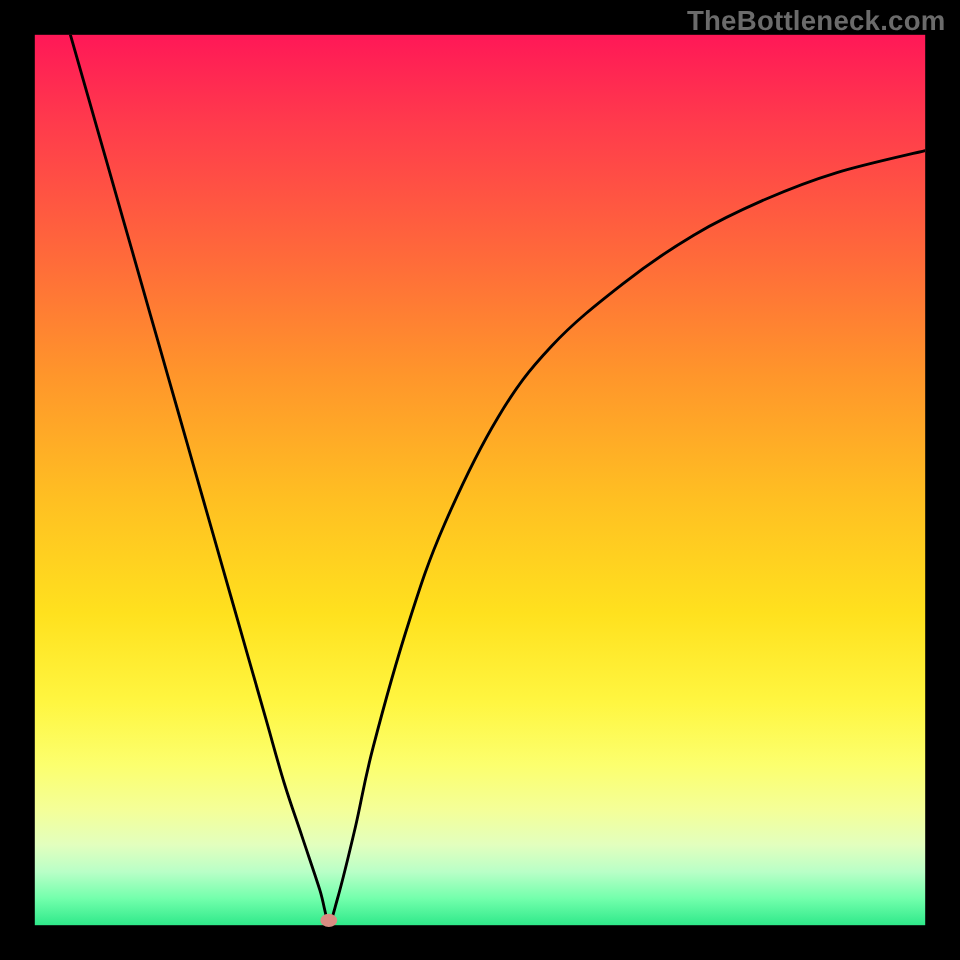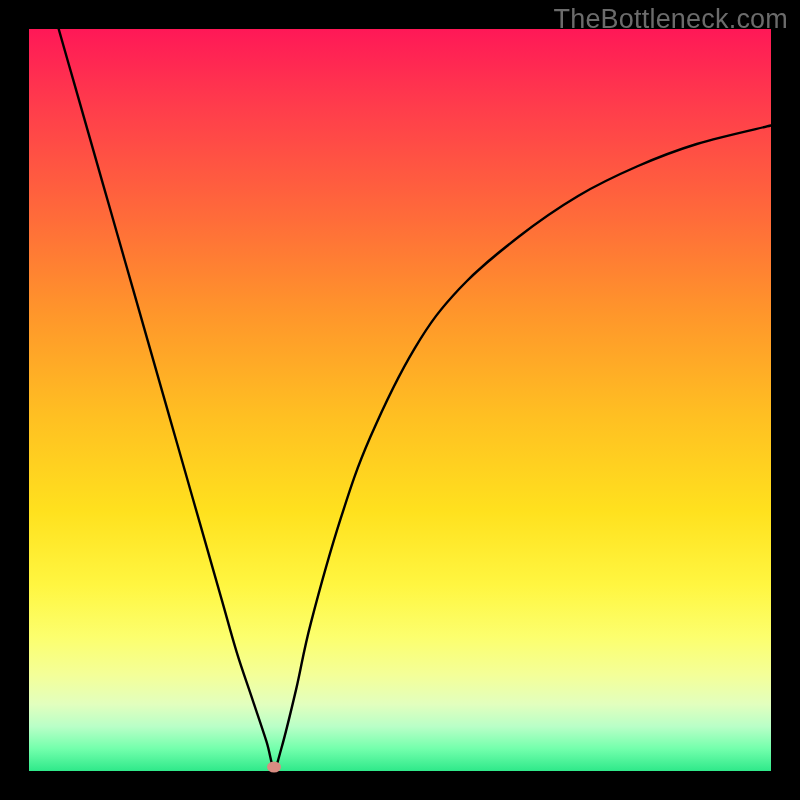--- a/index.html
+++ b/index.html
@@ -39,22 +39,22 @@
       #b9ffc7 94%,
       #73ffac 97%,
       #2fe98a 100%
     );
   }
   .watermark {
     position: absolute;
     top: 4px;
     right: 12px;
     color: #6b6b6b;
-    font-size: 27px;
-    font-weight: 400;
+    font-size: 23px;
+    font-weight: 700;
     letter-spacing: 0.2px;
     user-select: none;
   }
   svg.curve {
     position: absolute;
     left: 0;
     top: 0;
     width: 742px;
     height: 742px;
   }

